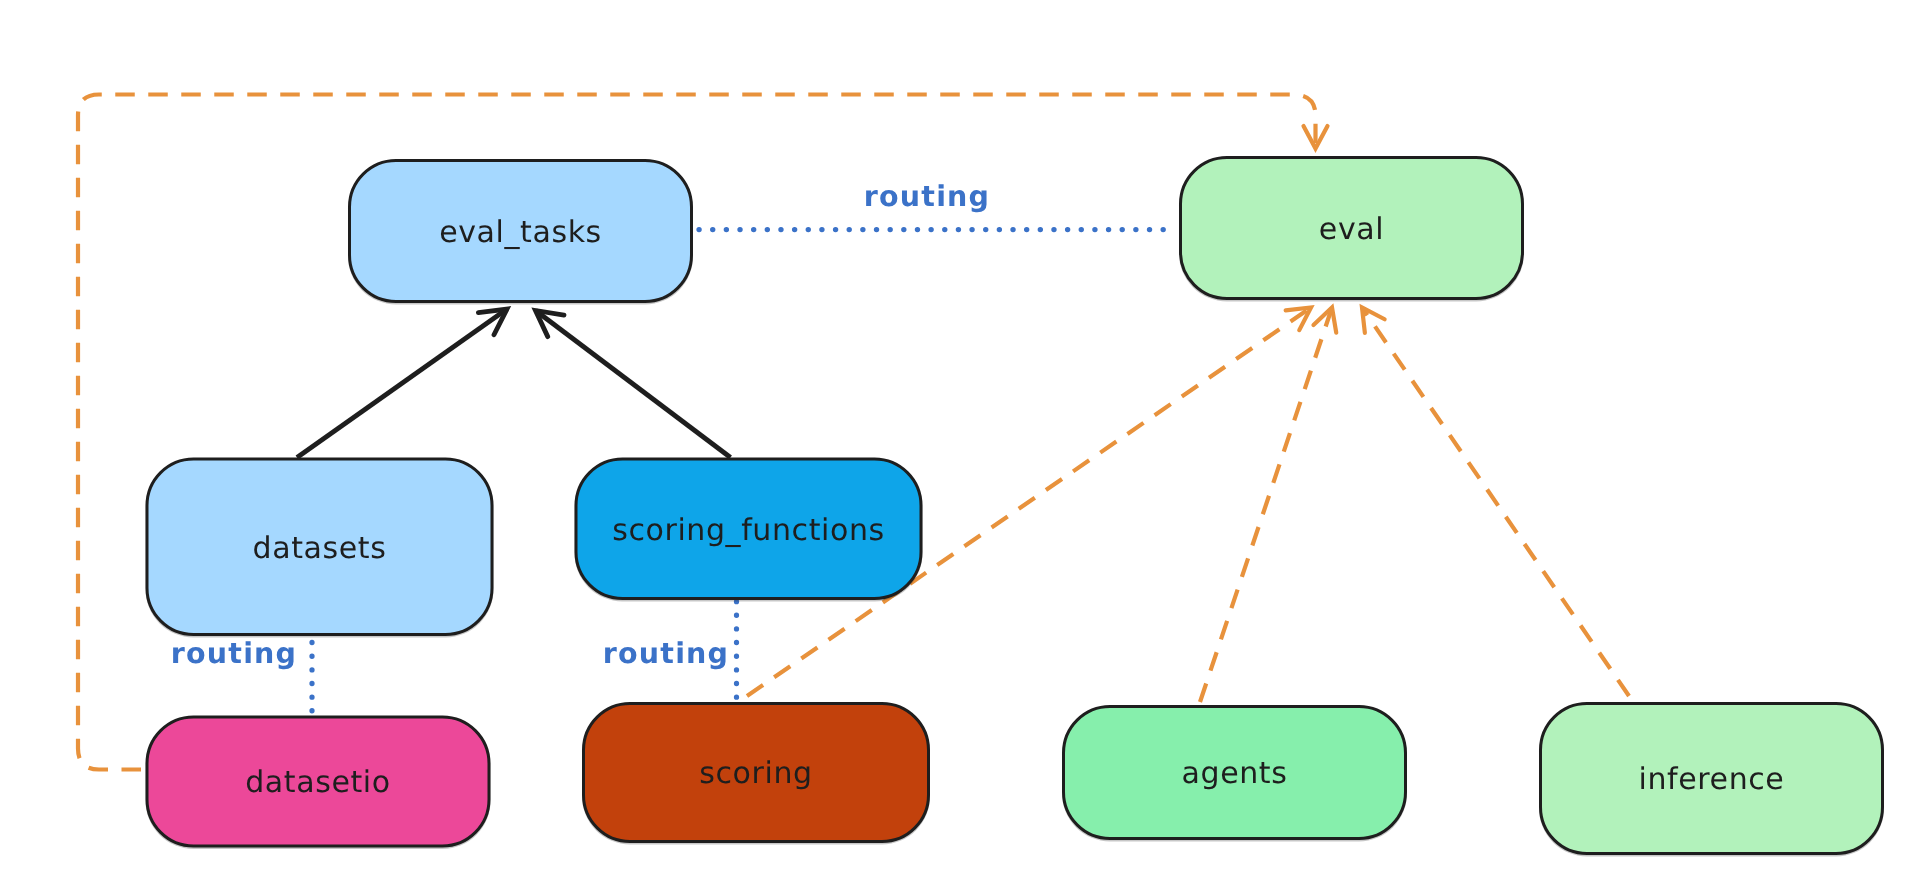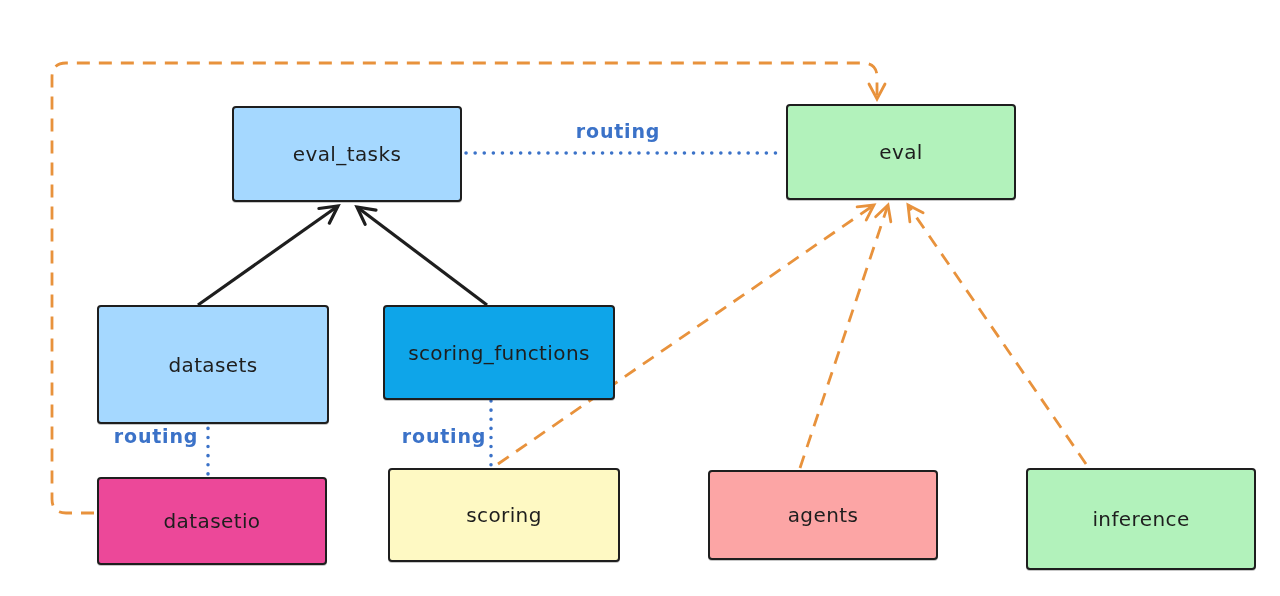--- a/index.html
+++ b/index.html
@@ -20,21 +20,21 @@
     left: 0; top: 0;
     width: 1280px;
     height: 596px;
     display: block;
   }
   marker { overflow: visible; }
   .node {
     position: absolute;
     box-sizing: border-box;
     border: 2.5px solid #1e1e1e;
-    border-radius: 4px;
+    border-radius: 32px;
     display: flex;
     align-items: center;
     justify-content: center;
     box-shadow: 0 1px 0 rgba(30,30,30,0.25);
   }
   .node-label {
     font-size: 20px;
     color: #1e1e1e;
     letter-spacing: 0.4px;
     white-space: nowrap;
@@ -82,24 +82,24 @@
       </div>
       <div class="node" style="left: 97px; top: 305px; width: 232px; height: 119px; background: rgb(165, 216, 255);">
         <span class="node-label">datasets</span>
       </div>
       <div class="node" style="left: 383px; top: 305px; width: 232px; height: 95px; background: #0ea5e9;">
         <span class="node-label">scoring_functions</span>
       </div>
       <div class="node" style="left: 97px; top: 477px; width: 230px; height: 88px; background: #ec4899;">
         <span class="node-label">datasetio</span>
       </div>
-      <div class="node" style="left: 388px; top: 468px; width: 232px; height: 94px; background: #fef9c3;">
+      <div class="node" style="left: 388px; top: 468px; width: 232px; height: 94px; background: #c2410c;">
         <span class="node-label">scoring</span>
       </div>
-      <div class="node" style="left: 708px; top: 470px; width: 230px; height: 90px; background: #fca5a5;">
+      <div class="node" style="left: 708px; top: 470px; width: 230px; height: 90px; background: #86efac;">
         <span class="node-label">agents</span>
       </div>
       <div class="node" style="left: 1026px; top: 468px; width: 230px; height: 102px; background: rgb(178, 242, 187);">
         <span class="node-label">inference</span>
       </div>
     </div>
   <div id="labels-layer">
       <div class="edge-label" style="left: 618px; top: 131px; color: rgb(59, 114, 200);">routing</div>
       <div class="edge-label" style="left: 156px; top: 436px; color: rgb(59, 114, 200);">routing</div>
       <div class="edge-label" style="left: 444px; top: 436px; color: rgb(59, 114, 200);">routing</div>

